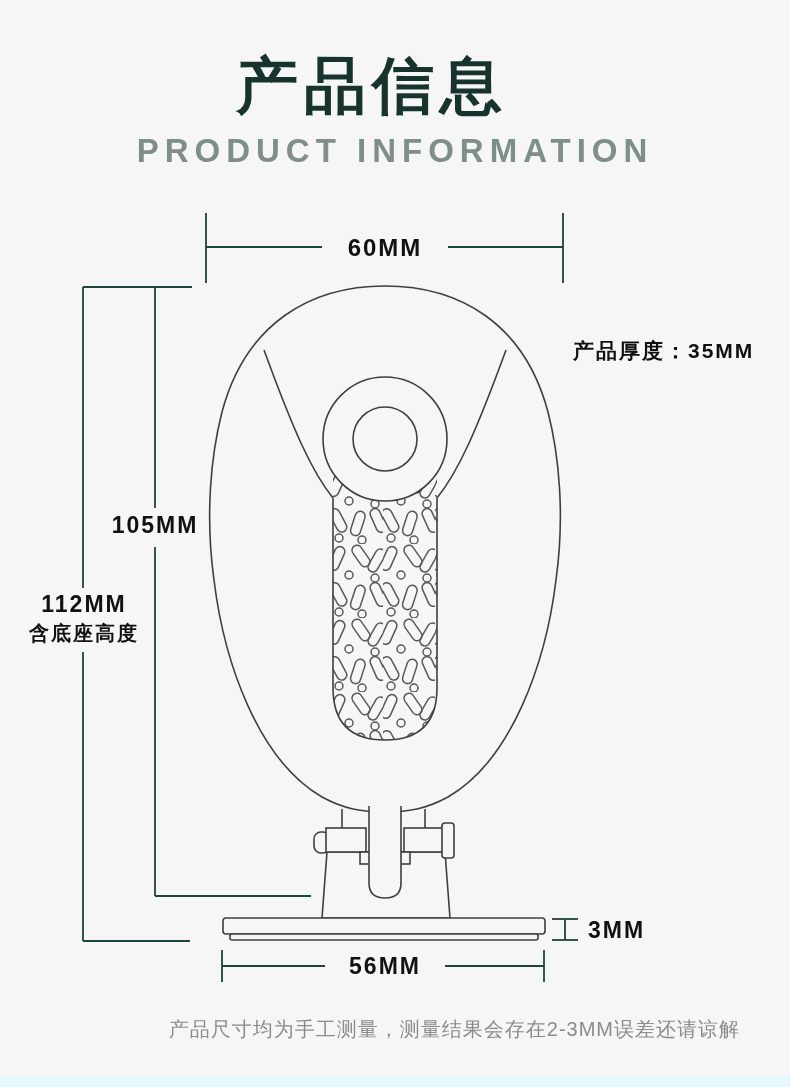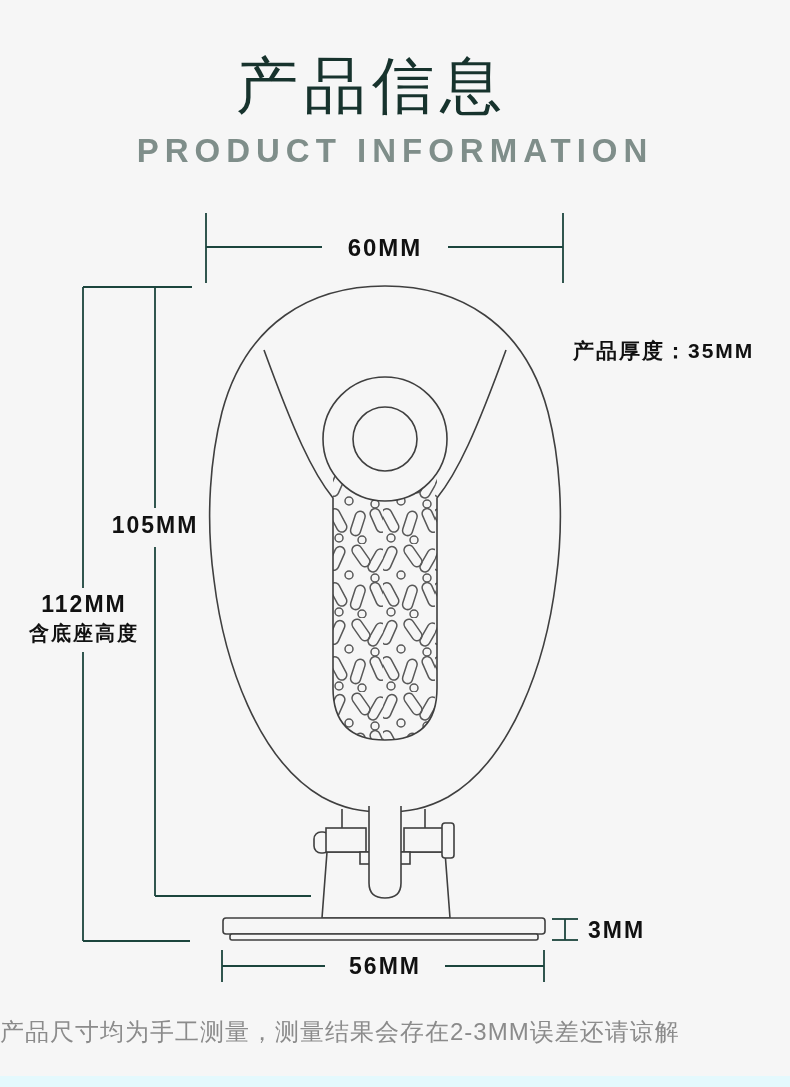--- a/index.html
+++ b/index.html
@@ -4,31 +4,31 @@
 <style>
   * { margin:0; padding:0; box-sizing:border-box; }
   html,body { width:790px; height:1087px; }
   body { font-family:"Liberation Sans","DejaVu Sans",sans-serif; }
   .page {
     position:relative; width:790px; height:1087px;
     background:#f6f6f6; overflow:hidden;
   }
   .title {
     position:absolute; top:44px; left:0; width:744px;
-    text-align:center; font-size:62px; font-weight:400;
+    text-align:center; font-size:62px; font-weight:700;
     letter-spacing:6px; color:#17332d;
   }
   .subtitle {
     position:absolute; top:132px; left:0; width:790px;
     text-align:center; font-size:33px; font-weight:700;
     letter-spacing:6px; color:#7f8e8a;
   }
   .footer-note {
     position:absolute; top:1016px; left:0; width:740px;
-    text-align:left; font-size:24px; font-weight:500;
+    text-align:right; font-size:20px; font-weight:500;
     letter-spacing:1px; color:#8b8b8b;
   }
   .bottom-strip {
     position:absolute; left:0; bottom:0; width:790px; height:11px;
     background:#e4f9fd;
   }
   svg.drawing { position:absolute; top:0; left:0; }
   .dimtext {
     font-family:"Liberation Sans","DejaVu Sans",sans-serif;
     font-weight:bold; fill:#111111; letter-spacing:2px;

